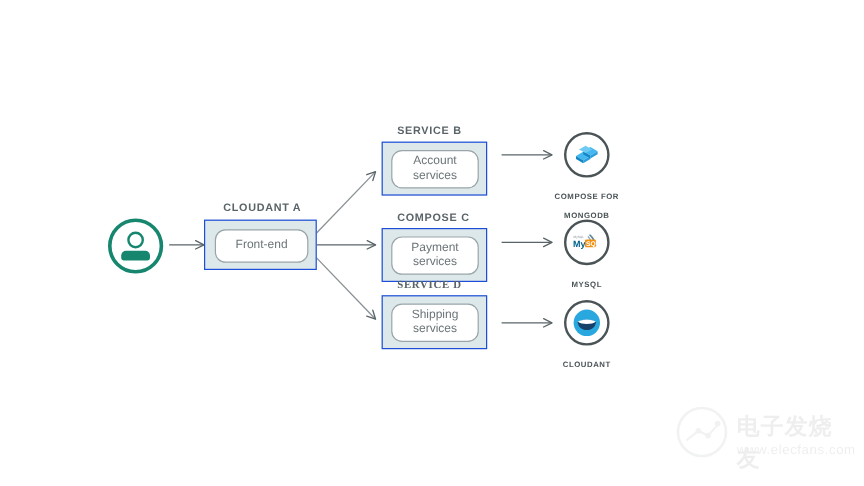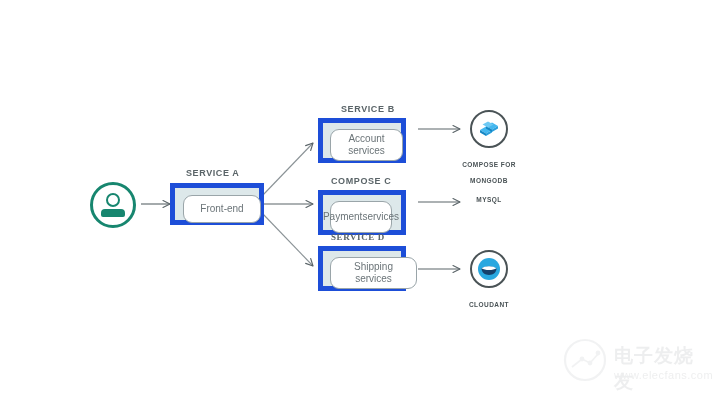--- a/index.html
+++ b/index.html
@@ -67,21 +67,21 @@
     font-size: 9px;
     font-weight: bold;
     letter-spacing: 0.6px;
     color: #5a6468;
     font-family: "Liberation Sans", sans-serif;
     white-space: nowrap;
   }
   .svc-outer {
     position: absolute;
     background: #dde8ea;
-    border: 5px solid #1d4ed8;
+    border: 1px solid #1d4ed8;
     box-sizing: border-box;
   }
   .svc-inner {
     position: absolute;
     background: #ffffff;
     border: 1px solid #9aa5a9;
     border-radius: 9px;
     box-sizing: border-box;
     display: flex;
     align-items: center;
@@ -200,44 +200,44 @@
       <line x1="418" y1="269" x2="460" y2="269" stroke="#5a6468" stroke-width="1.1" marker-end="url(#ah)"></line>
     </g>
   </svg>
 
   <div class="actor">
     <div class="actor-ring"></div>
     <div class="actor-head"></div>
     <div class="actor-body"></div>
   </div>
 
-  <div class="svc-label" style="left:186px; top:168px;">SERVICE A</div>
+  <div class="svc-label" style="left:186px; top:168px;">CLOUDANT A</div>
   <div class="svc-outer" style="left:170px; top:183px; width:94px; height:42px;">
     <div class="svc-inner" style="left:8px; top:7px; width:78px; height:28px;">Front-end</div>
   </div>
 
-  <div class="svc-label" style="left:341px; top:104px;">SERVICE B</div>
+  <div class="svc-label" style="left:331px; top:104px;">SERVICE B</div>
   <div class="svc-outer" style="left:318px; top:118px; width:88px; height:45px;">
     <div class="svc-inner" style="left:7px; top:6px; width:73px; height:32px; flex-direction:column;">
       <span>Account</span>
       <span>services</span>
     </div>
   </div>
 
   <div class="svc-label" style="left:331px; top:176px;">COMPOSE C</div>
   <div class="svc-outer" style="left:318px; top:190px; width:88px; height:45px;">
-    <div class="svc-inner" style="left:7px; top:6px; width:62px; height:32px; flex-direction:row;">
+    <div class="svc-inner" style="left:7px; top:6px; width:73px; height:32px; flex-direction:column;">
       <span>Payment</span>
       <span>services</span>
     </div>
   </div>
 
   <div class="svc-label" style="left:331px; top:232px;font-family:Liberation Serif, serif;">SERVICE D</div>
   <div class="svc-outer" style="left:318px; top:246px; width:88px; height:45px;">
-    <div class="svc-inner" style="left:7px; top:6px; width:87px; height:32px; flex-direction:column;">
+    <div class="svc-inner" style="left:7px; top:6px; width:73px; height:32px; flex-direction:column;">
       <span>Shipping</span>
       <span>services</span>
     </div>
   </div>
 
   <div class="db" style="left:454px; top:110px;">
     <div class="db-circle">
       <svg width="24" height="20" viewBox="0 0 24 20">
         <g>
           <polygon points="3,11 9,7.5 15,11 9,14.5" fill="#43b7ef"></polygon>
@@ -250,20 +250,30 @@
         </g>
       </svg>
     </div>
     <div class="db-label">
       <span>COMPOSE FOR</span><br>
       <span>MONGODB</span>
     </div>
   </div>
 
   <div class="db" style="left:454px; top:183px;">
+    <div class="db-circle">
+      <svg width="26" height="18" viewBox="0 0 26 18">
+        <path d="M15.5,2 C17.5,3.5 19.5,6 20.5,9.5 L22,12 L20.5,12 L19,9.5 C18,6.5 16.5,4.5 15,3.2 Z" fill="#5d87a1"></path>
+        <path d="M14.2,3.4 C15.4,4.6 16.4,6.2 17,8 L16,8.4 C15.4,6.8 14.6,5.4 13.6,4.4 Z" fill="#8fa8bb"></path>
+        <text x="1.5" y="12.5" font-family="Liberation Sans, sans-serif" font-size="7.5" font-weight="bold" fill="#00618a">My</text>
+        <rect x="11.5" y="6.5" width="9" height="6.5" rx="1" fill="#f29111"></rect>
+        <text x="12.3" y="11.8" font-family="Liberation Sans, sans-serif" font-size="5.6" font-weight="bold" fill="#ffffff">SQL</text>
+        <text x="2" y="5.5" font-family="Liberation Sans, sans-serif" font-size="2.6" fill="#8a9296">MySQL</text>
+      </svg>
+    </div>
     <div class="db-label">
       <span>MYSQL</span>
     </div>
   </div>
 
   <div class="db" style="left:454px; top:250px;">
     <div class="db-circle">
       <svg width="24" height="24" viewBox="0 0 24 24">
         <circle cx="12" cy="12" r="11" fill="#29a8e0"></circle>
         <path d="M4.5,11.5 C4.5,11.5 7,9.5 12,9.5 C17,9.5 19.5,11.5 19.5,11.5

